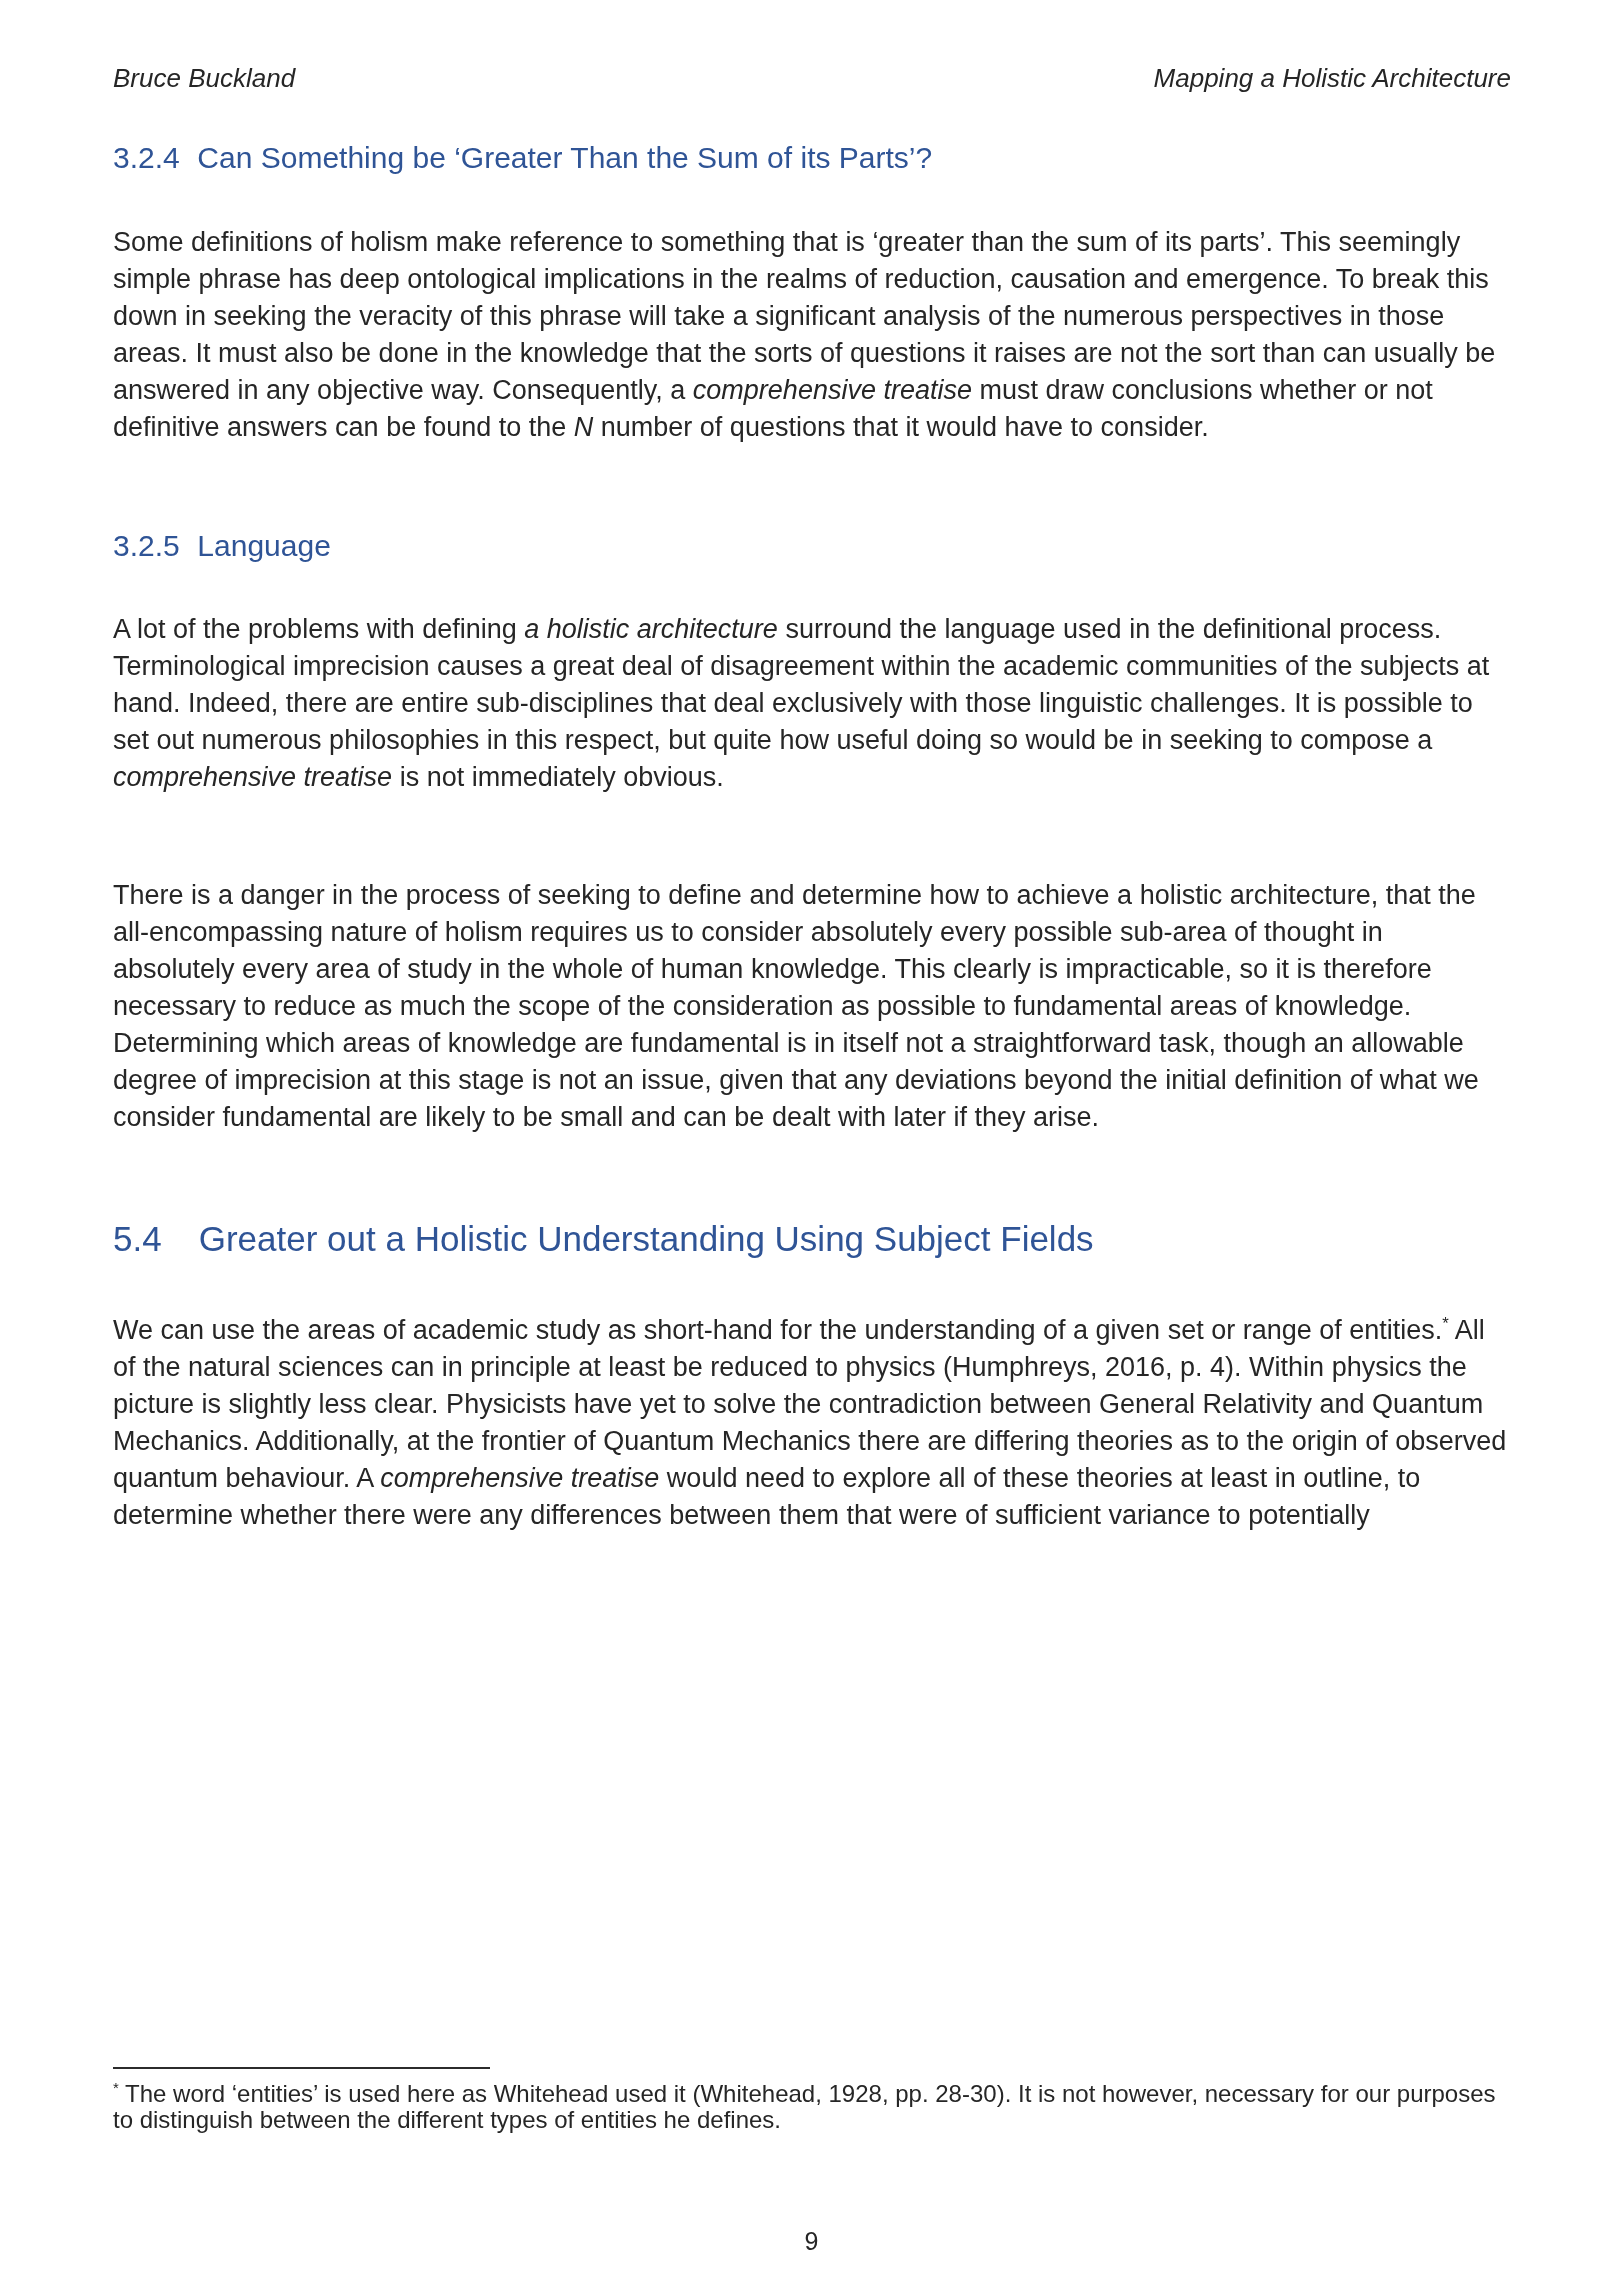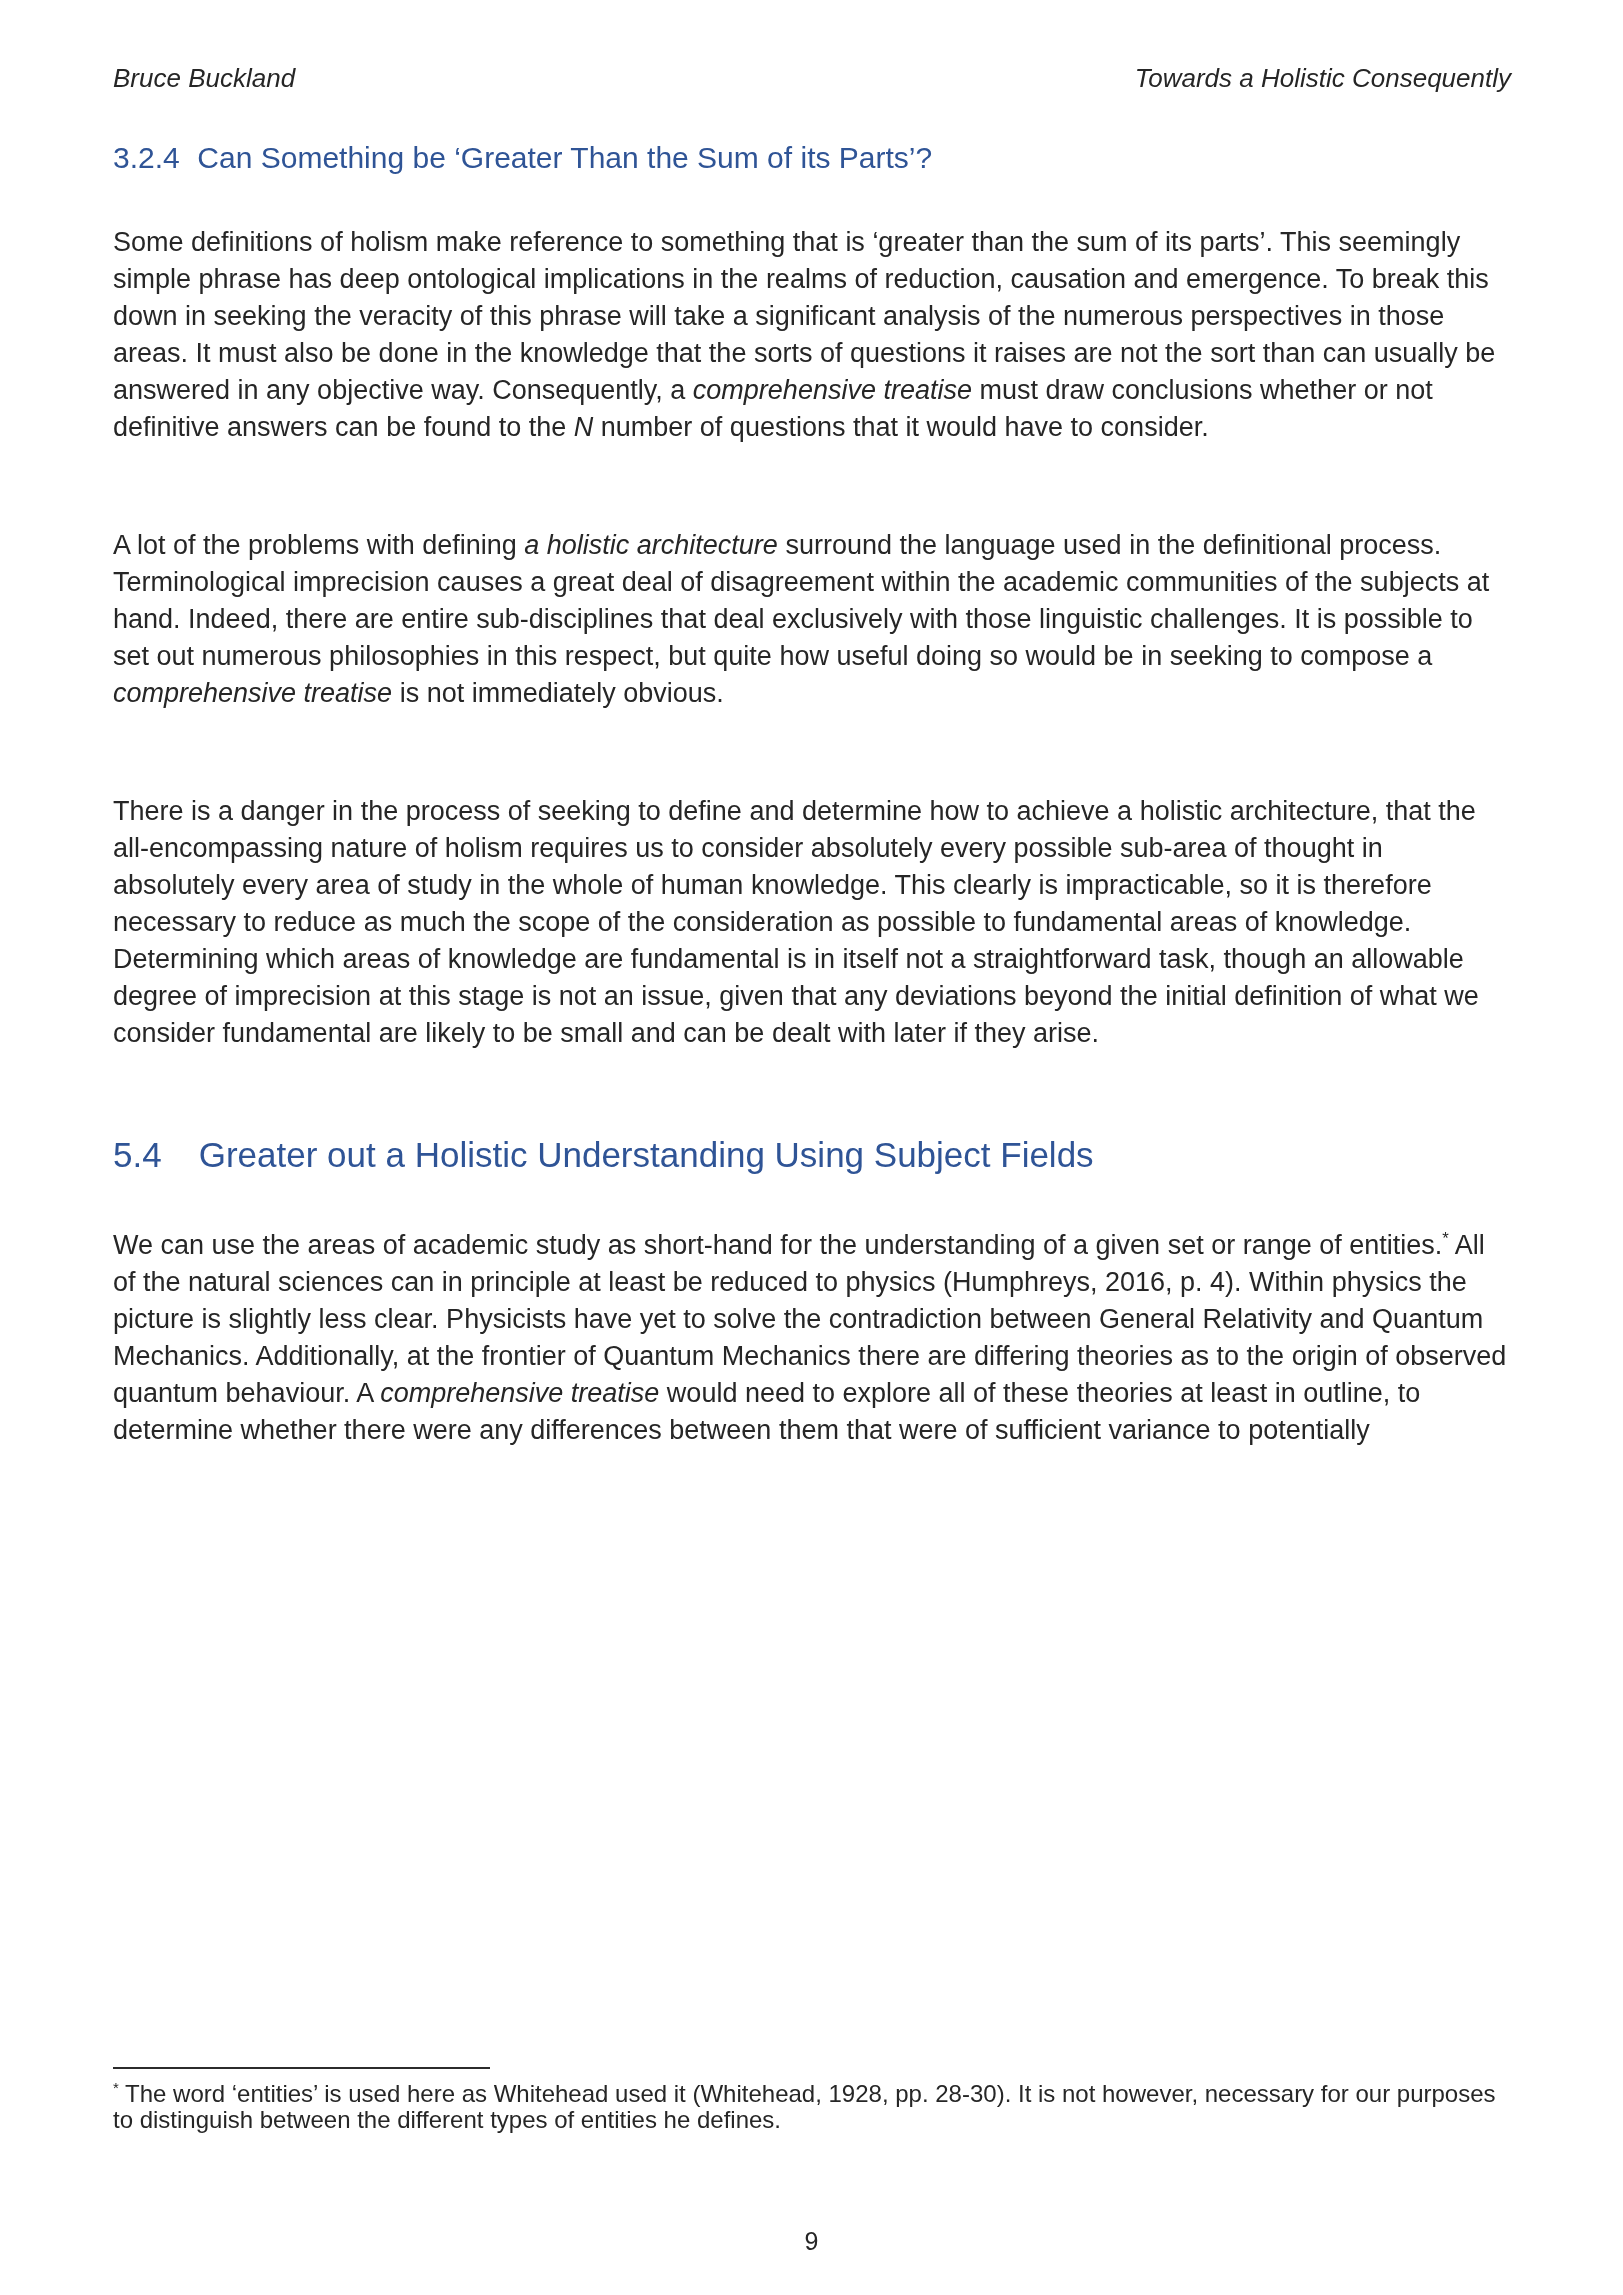--- a/index.html
+++ b/index.html
@@ -68,32 +68,36 @@
     font-size: 25px;
   }
 </style>
 </head>
 <body>
 
 <div class="page">
 
   <header class="doc-header">
     <span>Bruce Buckland</span>
-    <span>Towards a Holistic Consequently</span>
+    <span>Mapping a Holistic Architecture</span>
   </header>
 
   <section class="section first">
     <h3 class="heading sub">
       <span class="h-num">3.2.4</span>
       <span class="h-title">Can Something be ‘Greater Than the Sum of its Parts’?</span>
     </h3>
     <p class="body-para"><span>Some definitions of holism make reference to something that is ‘greater than the sum of its parts’. This seemingly simple phrase has deep ontological implications in the realms of reduction, causation and emergence. To break this down in seeking the veracity of this phrase will take a significant analysis of the numerous perspectives in those areas. It must also be done in the knowledge that the sorts of questions it raises are not the sort than can usually be answered in any objective way. Consequently, a </span><span class="run-italic">comprehensive treatise</span><span> must draw conclusions whether or not definitive answers can be found to the </span><span class="run-italic">N</span><span> number of questions that it would have to consider.</span></p>
   </section>
 
   <section class="section">
+    <h3 class="heading sub">
+      <span class="h-num">3.2.5</span>
+      <span class="h-title">Language</span>
+    </h3>
     <p class="body-para"><span>A lot of the problems with defining </span><span class="run-italic">a holistic architecture</span><span> surround the language used in the definitional process. Terminological imprecision causes a great deal of disagreement within the academic communities of the subjects at hand. Indeed, there are entire sub-disciplines that deal exclusively with those linguistic challenges. It is possible to set out numerous philosophies in this respect, but quite how useful doing so would be in seeking to compose a </span><span class="run-italic">comprehensive treatise</span><span> is not immediately obvious.</span></p>
   </section>
 
   <section class="section">
     <p class="body-para"><span>There is a danger in the process of seeking to define and determine how to achieve a holistic architecture, that the all-encompassing nature of holism requires us to consider absolutely every possible sub-area of thought in absolutely every area of study in the whole of human knowledge. This clearly is impracticable, so it is therefore necessary to reduce as much the scope of the consideration as possible to fundamental areas of knowledge. Determining which areas of knowledge are fundamental is in itself not a straightforward task, though an allowable degree of imprecision at this stage is not an issue, given that any deviations beyond the initial definition of what we consider fundamental are likely to be small and can be dealt with later if they arise.</span></p>
   </section>
 
   <section class="section">
     <h2 class="heading major">
       <span class="h-num">5.4</span>

